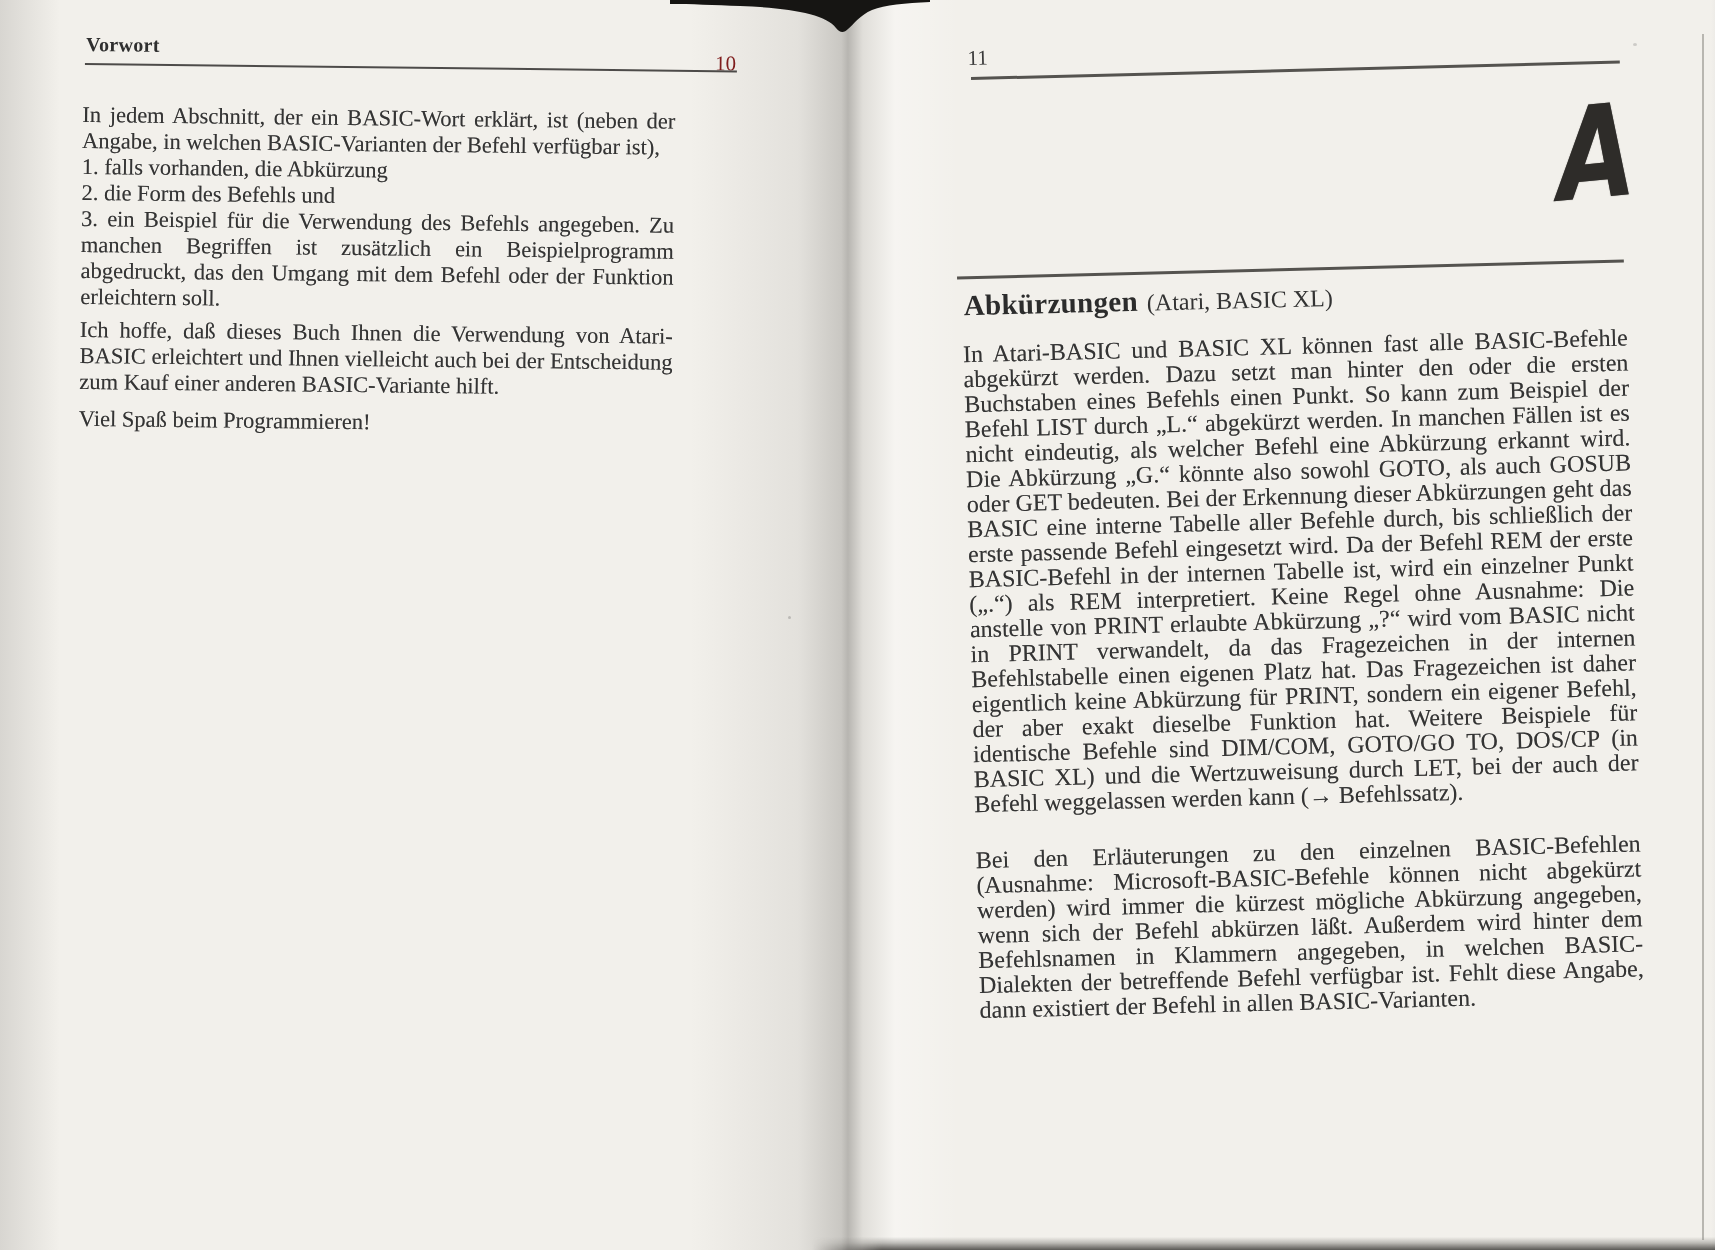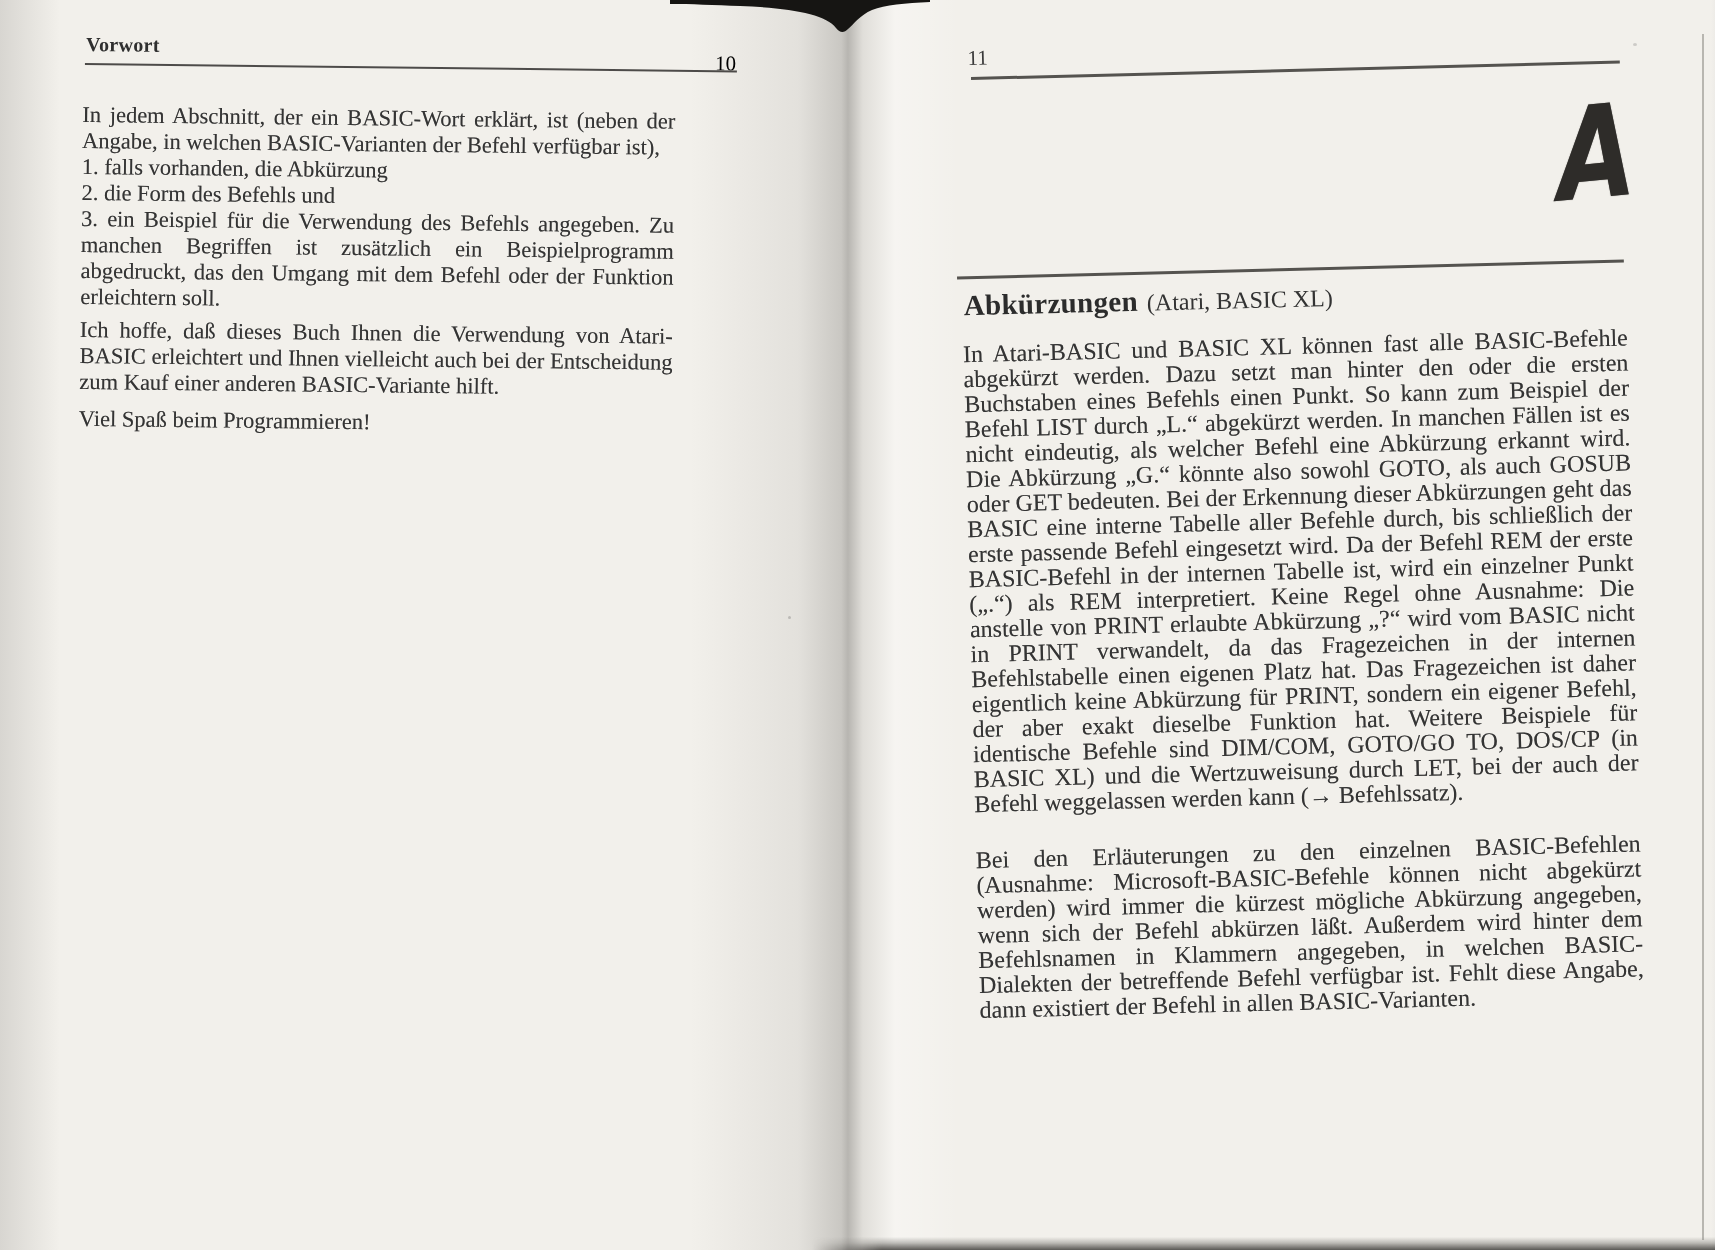--- a/index.html
+++ b/index.html
@@ -49,21 +49,21 @@
   .speck.s3{left:1633px;top:43px;width:4px;height:3px;background:rgba(40,40,40,.18);}
   
   .left-content{
     position:absolute;left:0;top:0;width:840px;height:1250px;
     transform:rotate(0.65deg);transform-origin:85px 60px;
   }
   .lp-header-title{
     position:absolute;left:86px;top:33px;
     font-weight:bold;font-size:20px;letter-spacing:.3px;color:#2f2f2f;
   }
-  .lp-page-num{position:absolute;left:715px;top:44px;font-size:21px;color:#000000;}
+  .lp-page-num{position:absolute;left:715px;top:44px;font-size:21px;color:#7f1d1d;}
   .lp-rule{position:absolute;left:85px;top:63px;width:652px;height:2px;background:#4d4b49;}
   .lp-body{
     position:absolute;left:83px;top:102px;width:593px;
     font-size:22.5px;line-height:26px;text-align:justify;color:#343434;
     text-shadow:0 0 .6px rgba(52,52,52,.45);
   }
   .lp-body p{margin:0;}
   .lp-body p.gap-s{margin-top:7px;}
   .lp-body p.gap-m{margin-top:11px;}
   

